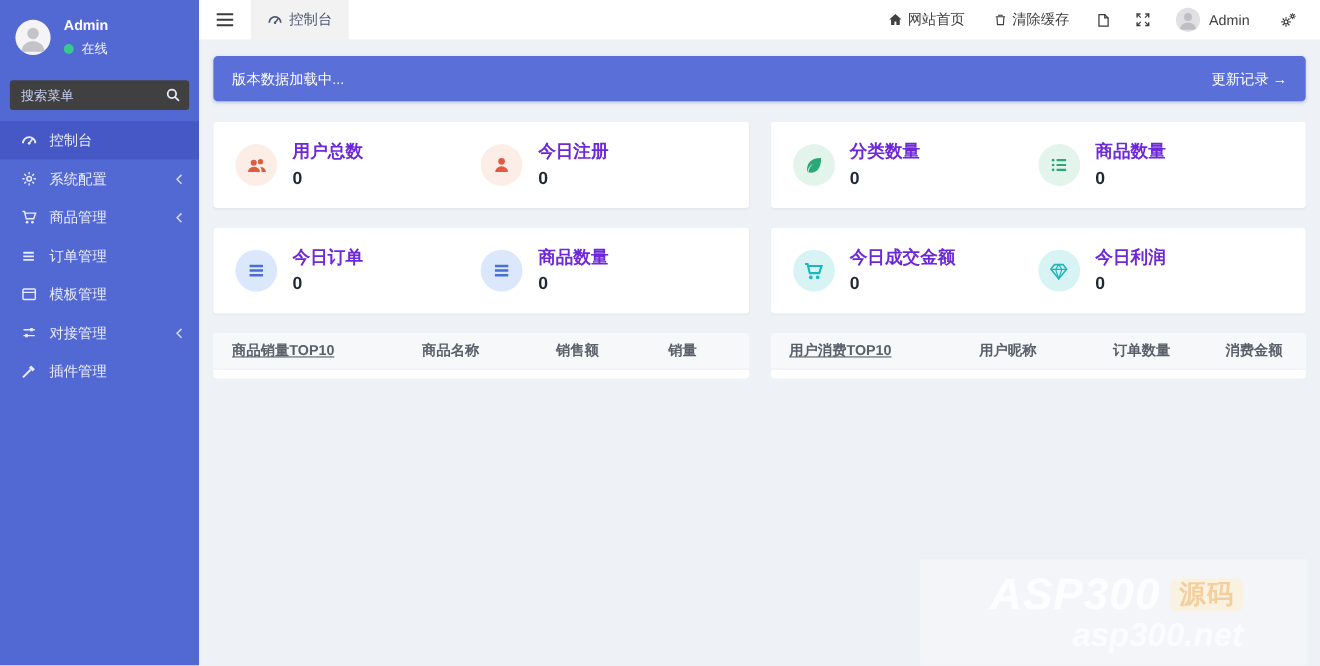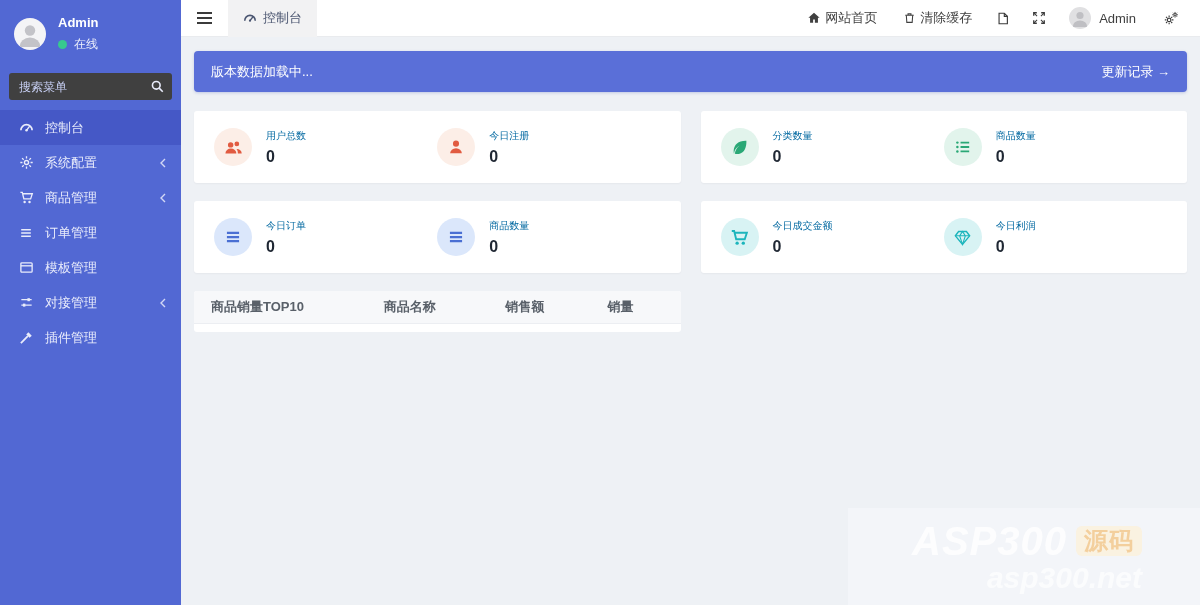--- a/index.html
+++ b/index.html
@@ -37,33 +37,33 @@
   .admin-name { margin-right:16px; cursor:pointer; }
 
   .content { flex:1; background:#eef1f5; padding:14px 13px; position:relative; overflow:hidden; }
   .banner { height:41px; background:#5a6fd8; border-radius:4px; color:#fff; font-size:13px; display:flex; align-items:center; justify-content:space-between; padding:0 17px; box-shadow:0 1px 3px rgba(60,80,180,.25); }
   .banner-link { cursor:pointer; }
 
   .cards-grid { display:grid; grid-template-columns:1fr 1fr; gap:18px 20px; margin-top:19px; }
   .card { background:#fff; border-radius:3px; padding:17px 20px; display:flex; box-shadow:0 1px 2px rgba(0,0,0,.04); }
   .stat { width:50%; display:flex; align-items:center; }
   .stat-icon { width:38px; height:38px; border-radius:50%; display:flex; align-items:center; justify-content:center; margin-right:14px; flex-shrink:0; line-height:0; }
-  .stat-label { font-size:10px; color:#0369a1; margin-bottom:5px; }
+  .stat-label { font-size:16px; color:#6d28d9; margin-bottom:5px;font-weight:bold; }
   .stat-value { font-size:16px; font-weight:bold; color:#1f2733; }
   .c-red   .stat-icon { background:#fceee7; color:#e15b41; }
   .c-green .stat-icon { background:#e2f4ec; color:#2aa876; }
   .c-blue  .stat-icon { background:#dbe7fb; color:#4a6fd3; }
   .c-teal  .stat-icon { background:#d8f3f4; color:#1cb5bc; }
 
   .tables-grid { display:grid; grid-template-columns:1fr 1fr; gap:20px; margin-top:18px; }
   .table-card { background:#fff; border-radius:3px; padding-bottom:8px; overflow:hidden; }
   .thead { display:grid; grid-template-columns:39% 25% 21% 15%; height:33px; align-items:center; background:#f7f8fa; border-bottom:1px solid #eceef2; font-size:13px; font-weight:bold; color:#596069; }
-  .th:first-child { padding-left:17px; }
-
-  .watermark { position:absolute; right:0; bottom:0; width:352px; height:97px; background:#f3f5f9; display:flex; flex-direction:column; align-items:flex-end; justify-content:center; padding-right:58px; }
+  .th:first-child { padding-left:17px;text-decoration:underline; }
+
+  .watermark { position:absolute; right:12px; bottom:0; width:352px; height:97px; background:#f3f5f9; display:flex; flex-direction:column; align-items:flex-end; justify-content:center; padding-right:58px; }
   .wm-line1 { display:flex; align-items:center; gap:9px; font-size:40px; font-weight:bold; font-style:italic; color:#ffffff; opacity:.85; letter-spacing:1px; line-height:1; }
   .wm-badge { font-size:24px; font-style:normal; background:rgba(252,240,219,.95); color:rgba(243,196,132,.9); border-radius:6px; padding:3px 8px; }
   .wm-line2 { font-size:30px; font-weight:bold; font-style:italic; color:#ffffff; opacity:.7; margin-top:2px; line-height:1; }
 
   svg { display:block; }
 </style>
 </head>
 <body>
 
 <aside class="sidebar">
@@ -342,20 +342,28 @@
 
     <div class="tables-grid">
       <div class="table-card">
         <div class="thead">
           <span class="th">商品销量TOP10</span>
           <span class="th">商品名称</span>
           <span class="th">销售额</span>
           <span class="th">销量</span>
         </div>
       </div>
+      <div class="table-card">
+        <div class="thead">
+          <span class="th">用户消费TOP10</span>
+          <span class="th">用户昵称</span>
+          <span class="th">订单数量</span>
+          <span class="th">消费金额</span>
+        </div>
+      </div>
     </div>
 
     <div class="watermark">
       <span class="wm-line1">
         <span>ASP300</span>
         <span class="wm-badge">源码</span>
       </span>
       <span class="wm-line2">asp300.net</span>
     </div>
 

